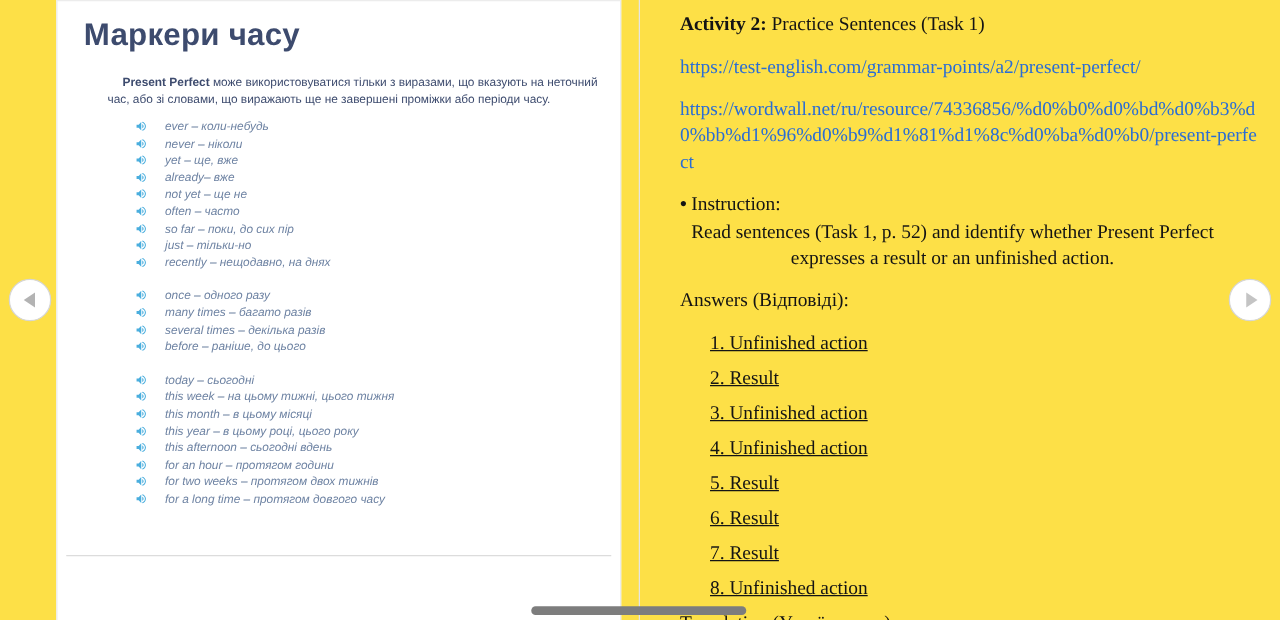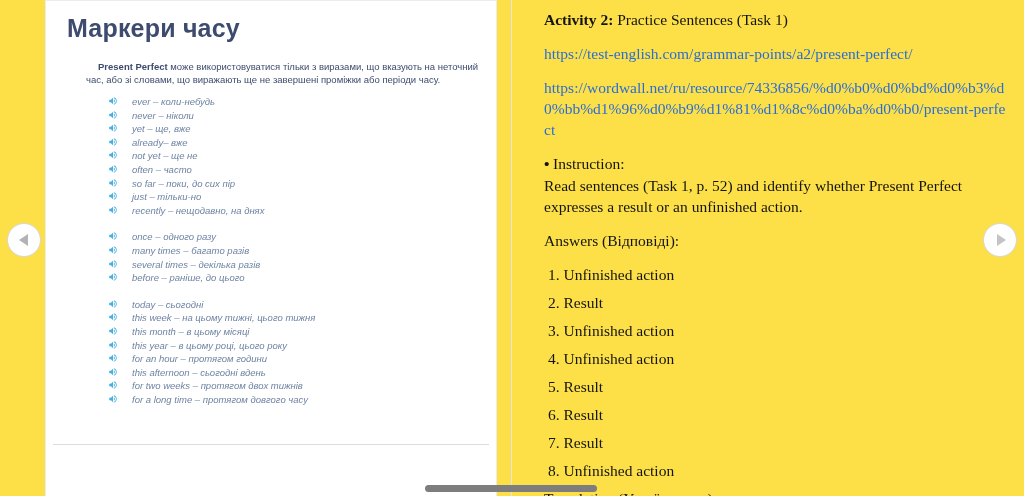--- a/index.html
+++ b/index.html
@@ -48,23 +48,23 @@
     font-family:"Liberation Serif", serif; font-size:15.5px; color:#141414;
     line-height:21px;
   }
   .doc p { margin:0 0 13px 16px; }
   .doc-h b { font-weight:700; }
   .link { color:#2a6dd5; cursor:pointer; }
   .wrap { word-break:break-all; }
   .bullet-line { margin:1px 0 1px 16px; }
   .bdot { display:inline-block; width:9px; font-weight:700; }
   .bullet-line b { font-weight:400; }
-  .instr { margin:0 0 0 32px; width:436px; }
+  .instr { margin:0 0 0 32px; width:436px;text-align:center; }
   .doc-h2 { font-weight:400; margin:16px 0 12px 0; }
-  .answers { margin-left:20px; }
+  .answers { margin-left:40px;text-decoration:underline; }
   .answer-item { height:19px; margin-bottom:9px; }
 
   
   .nav {
     position:absolute; width:34px; height:34px; border-radius:50%;
     background:#fff; border:1px solid #d6d6d6; cursor:pointer;
     display:flex; align-items:center; justify-content:center; padding:0;
   }
   .nav.prev { left:7px; top:223px; }
   .nav.next { left:983px; top:223px; }
@@ -234,29 +234,29 @@
               </svg>
             </span>
             <span>this year – в цьому році, цього року</span>
           </div>
           <div class="marker-item">
             <span class="spk">
               <svg viewBox="0 0 24 24" xmlns="http://www.w3.org/2000/svg">
                 <path fill="#4aaede" d="M3 9v6h4l5 5V4L7 9H3zm13.5 3c0-1.77-1.02-3.29-2.5-4.03v8.05c1.48-.73 2.5-2.25 2.5-4.02zM14 3.23v2.06c2.89.86 5 3.54 5 6.71s-2.11 5.85-5 6.71v2.06c4.01-.91 7-4.49 7-8.77s-2.99-7.86-7-8.77z"></path>
               </svg>
             </span>
+            <span>this afternoon – сьогодні вдень</span>
+          </div>
+          <div class="marker-item">
+            <span class="spk">
+              <svg viewBox="0 0 24 24" xmlns="http://www.w3.org/2000/svg">
+                <path fill="#4aaede" d="M3 9v6h4l5 5V4L7 9H3zm13.5 3c0-1.77-1.02-3.29-2.5-4.03v8.05c1.48-.73 2.5-2.25 2.5-4.02zM14 3.23v2.06c2.89.86 5 3.54 5 6.71s-2.11 5.85-5 6.71v2.06c4.01-.91 7-4.49 7-8.77s-2.99-7.86-7-8.77z"></path>
+              </svg>
+            </span>
             <span>for an hour – протягом години</span>
-          </div>
-          <div class="marker-item">
-            <span class="spk">
-              <svg viewBox="0 0 24 24" xmlns="http://www.w3.org/2000/svg">
-                <path fill="#4aaede" d="M3 9v6h4l5 5V4L7 9H3zm13.5 3c0-1.77-1.02-3.29-2.5-4.03v8.05c1.48-.73 2.5-2.25 2.5-4.02zM14 3.23v2.06c2.89.86 5 3.54 5 6.71s-2.11 5.85-5 6.71v2.06c4.01-.91 7-4.49 7-8.77s-2.99-7.86-7-8.77z"></path>
-              </svg>
-            </span>
-            <span>this afternoon – сьогодні вдень</span>
           </div>
           <div class="marker-item">
             <span class="spk">
               <svg viewBox="0 0 24 24" xmlns="http://www.w3.org/2000/svg">
                 <path fill="#4aaede" d="M3 9v6h4l5 5V4L7 9H3zm13.5 3c0-1.77-1.02-3.29-2.5-4.03v8.05c1.48-.73 2.5-2.25 2.5-4.02zM14 3.23v2.06c2.89.86 5 3.54 5 6.71s-2.11 5.85-5 6.71v2.06c4.01-.91 7-4.49 7-8.77s-2.99-7.86-7-8.77z"></path>
               </svg>
             </span>
             <span>for two weeks – протягом двох тижнів</span>
           </div>
           <div class="marker-item">

